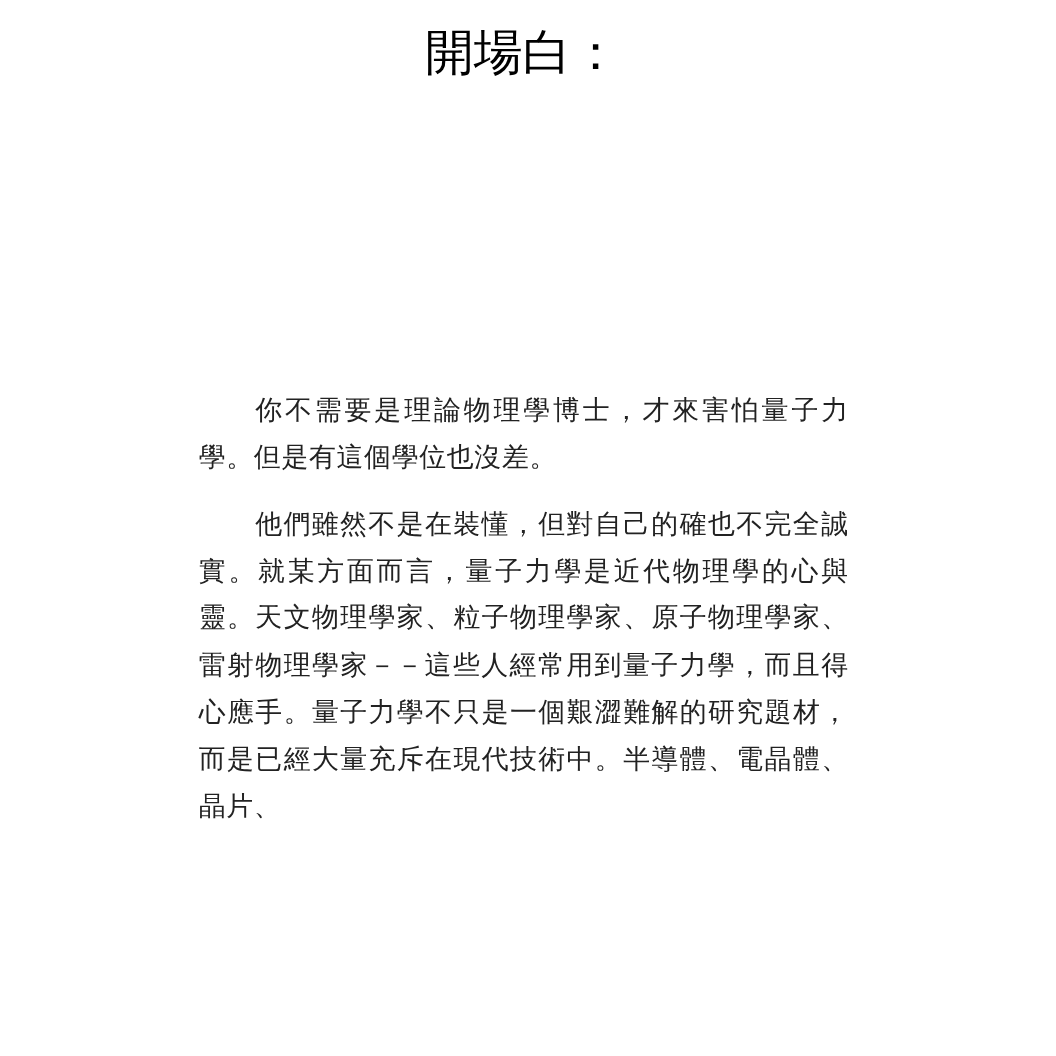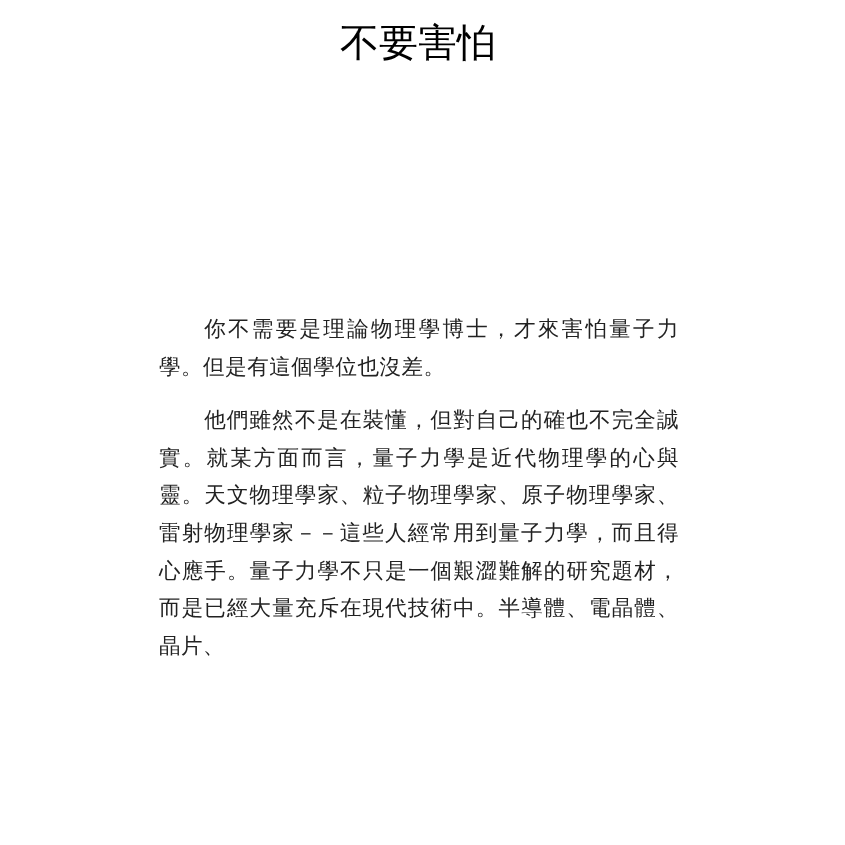--- a/index.html
+++ b/index.html
@@ -50,20 +50,20 @@
   .body-text p {
     margin: 16px;
     text-indent: 2.1em;
   }
 </style>
 </head>
 <body>
 
 <div class="page">
   <h1 class="title">
-    <span class="line line2">不要害怕</span>
+    <span class="line line1">開場白：</span>
   </h1>
 
   <div class="body-text">
     <p>你不需要是理論物理學博士，才來害怕量子力學。但是有這個學位也沒差。</p>
     <p>他們雖然不是在裝懂，但對自己的確也不完全誠實。就某方面而言，量子力學是近代物理學的心與靈。天文物理學家、粒子物理學家、原子物理學家、雷射物理學家－－這些人經常用到量子力學，而且得心應手。量子力學不只是一個艱澀難解的研究題材，而是已經大量充斥在現代技術中。半導體、電晶體、晶片、</p>
   </div>
 </div>
 
 </body></html>

